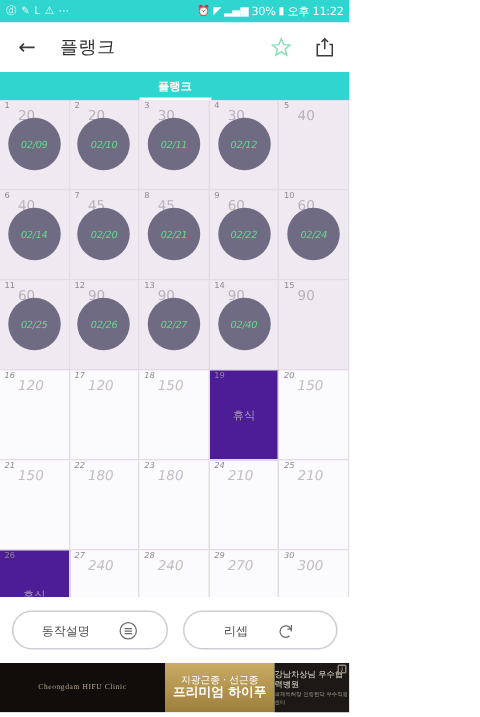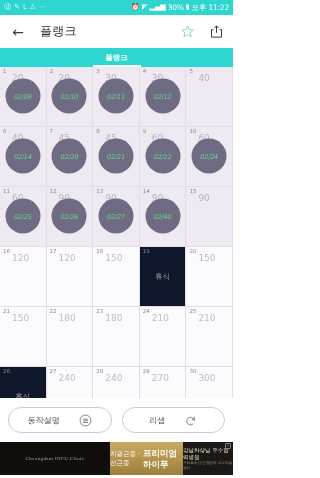--- a/index.html
+++ b/index.html
@@ -101,22 +101,22 @@
     width: 100%;
   }
   .cell {
     position: relative;
     border-right: 1px solid #e3dce6;
     border-bottom: 1px solid #e3dce6;
     overflow: hidden;
     cursor: pointer;
   }
   .cell.tone-dark { background: #efeaf1; }
-  .cell.tone-light { background: #fbfafc; }
-  .cell.tone-rest  { background: #0f172a; }
+  .cell.tone-light { background: #fbfafc; font-style: italic; }
+  .cell.tone-rest  { background: #4c1d95; }
   .cell-idx {
     position: absolute;
     top: 2px; left: 3px;
     font-size: 5.5px;
     color: #8e8794;
     line-height: 1;
   }
   .cell-val {
     position: absolute;
     top: 7px; left: 12px;
@@ -195,21 +195,21 @@
   .ad-brand {
     font-size: 5px;
     color: #b5a98f;
     letter-spacing: .4px;
     font-family: "Liberation Serif", serif;
   }
   .ad-mid {
     flex: 0 0 73px;
     background: linear-gradient(180deg,#c9ab63 0%,#9d7f3d 100%);
     display: flex;
-    flex-direction: row;
+    flex-direction: column;
     align-items: center;
     justify-content: center;
     color: #ffffff;
     line-height: 1.25;
   }
   .ad-mid-top { font-size: 6.5px; }
   .ad-mid-bot { font-size: 8.5px; font-weight: bold; }
   .ad-right {
     flex: 1 1 auto;
     background: #1b1815;

